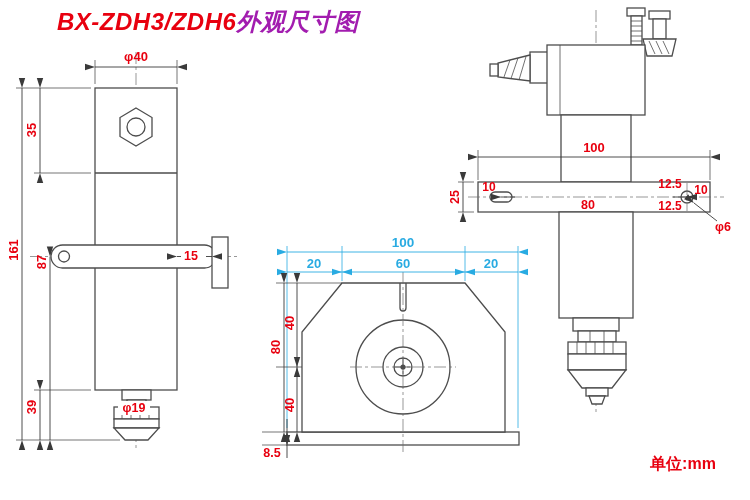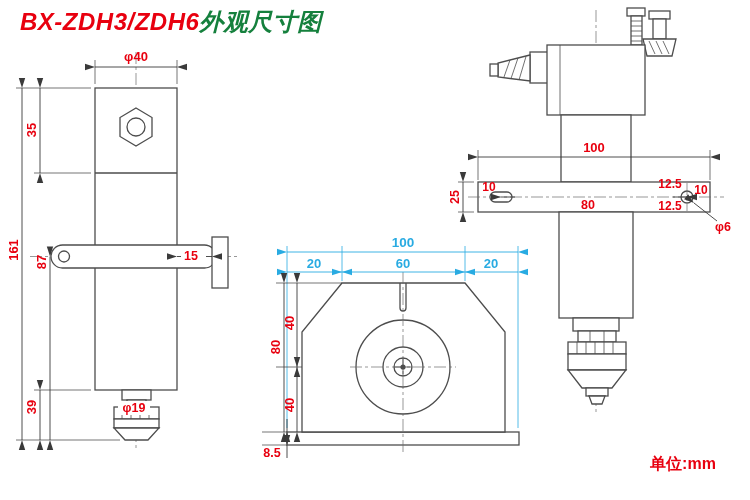--- a/index.html
+++ b/index.html
@@ -4,22 +4,22 @@
 <style>
   html,body{margin:0;padding:0;}
   body{
     width:750px;height:500px;position:relative;background:#ffffff;
     font-family:"Liberation Sans", sans-serif;overflow:hidden;
   }
   .title-bar{
     position:absolute;left:20px;top:6px;white-space:nowrap;
     font-style:italic;font-weight:900;font-size:24px;letter-spacing:0.5px;
   }
-  .title-model{color:#e8000f;}
-  .title-suffix{color:#15803d;font-style:italic;}
+  .title-model{color:#e8000f;margin-left:37px;}
+  .title-suffix{color:#a21caf;font-style:italic;}
   svg{position:absolute;left:0;top:0;}
   .ol{fill:#ffffff;stroke:#4d4d4d;stroke-width:1.3;}
   .oln{fill:none;stroke:#4d4d4d;stroke-width:1.3;}
   .thin{fill:none;stroke:#4d4d4d;stroke-width:0.8;}
   .cl{fill:none;stroke:#6b6b6b;stroke-width:0.7;stroke-dasharray:12 3 3 3;}
   .dim{fill:none;stroke:#3a3a3a;stroke-width:0.9;}
   .ext{fill:none;stroke:#3a3a3a;stroke-width:0.7;}
   .dimc{fill:none;stroke:#29abe2;stroke-width:0.9;}
   .extc{fill:none;stroke:#29abe2;stroke-width:0.8;}
   text.red{fill:#e8000f;font-weight:bold;font-family:"Liberation Sans",sans-serif;}

